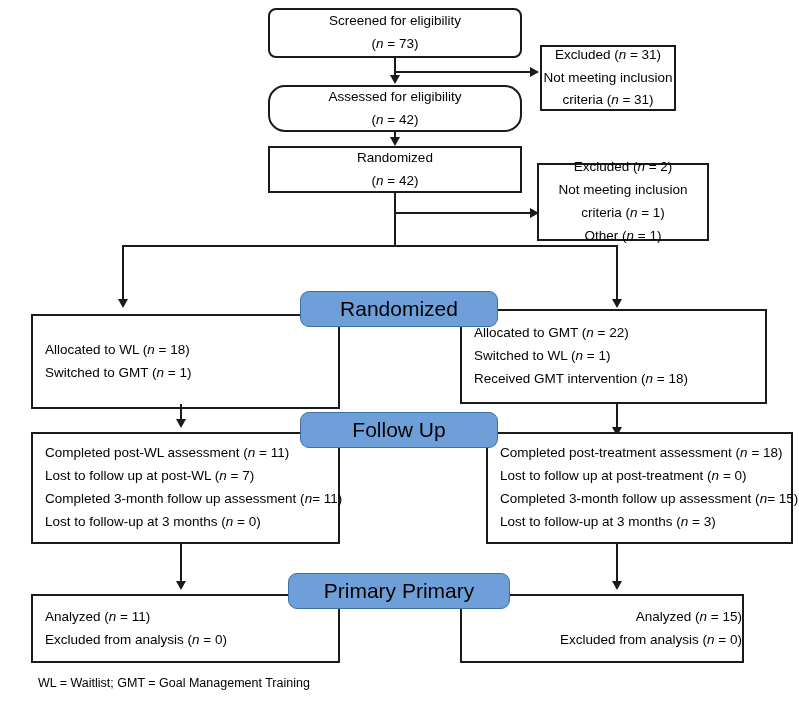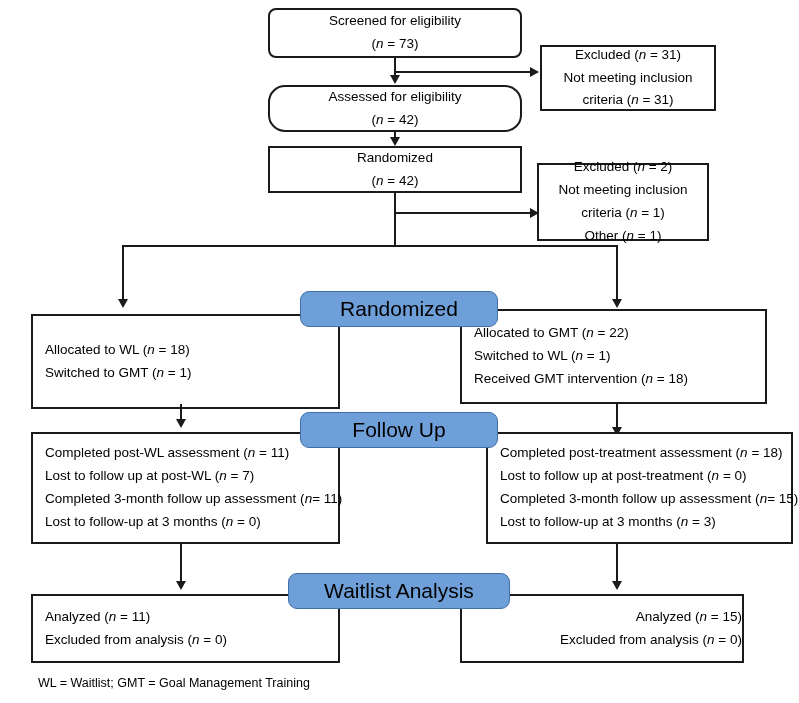--- a/index.html
+++ b/index.html
@@ -101,21 +101,21 @@
   <div class="box box-center" style="left:268px; top:85px; width:254px; height:47px;border-radius:17px;">
     <div class="tline center">Assessed for eligibility</div>
     <div class="tline center">(<span class="n">n</span> = 42)</div>
   </div>
 
   <div class="box box-center" style="left:268px; top:146px; width:254px; height:47px;">
     <div class="tline center">Randomized</div>
     <div class="tline center">(<span class="n">n</span> = 42)</div>
   </div>
 
-  <div class="box box-center" style="left:540px; top:45px; width:176px; height:66px;">
+  <div class="box box-center" style="left:540px; top:45px; width:136px; height:66px;">
     <div class="tline center">Excluded (<span class="n">n</span> = 31)</div>
     <div class="tline center">Not meeting inclusion</div>
     <div class="tline center">criteria (<span class="n">n</span> = 31)</div>
   </div>
 
   <div class="box box-center" style="left:537px; top:163px; width:172px; height:78px;">
     <div class="tline center">Excluded (<span class="n">n</span> = 2)</div>
     <div class="tline center">Not meeting inclusion</div>
     <div class="tline center">criteria (<span class="n">n</span> = 1)</div>
     <div class="tline center">Other (<span class="n">n</span> = 1)</div>
@@ -187,18 +187,18 @@
     <div class="tline">Analyzed (<span class="n">n</span> = 11)</div>
     <div class="tline">Excluded from analysis (<span class="n">n</span> = 0)</div>
   </div>
 
   <div class="box box-left" style="left:460px; top:594px; width:284px; height:69px;align-items:flex-end;">
     <div class="tline">Analyzed (<span class="n">n</span> = 15)</div>
     <div class="tline">Excluded from analysis (<span class="n">n</span> = 0)</div>
   </div>
 
   <div class="banner" style="left:288px; top:573px; width:222px; height:36px;">
-    <span>Waitlist Analysis</span>
+    <span>Primary Primary</span>
   </div>
 
   <div class="footnote" style="left:38px; top:676px;">WL = Waitlist; GMT = Goal Management Training</div>
 
 </div>
 
 </body></html>

